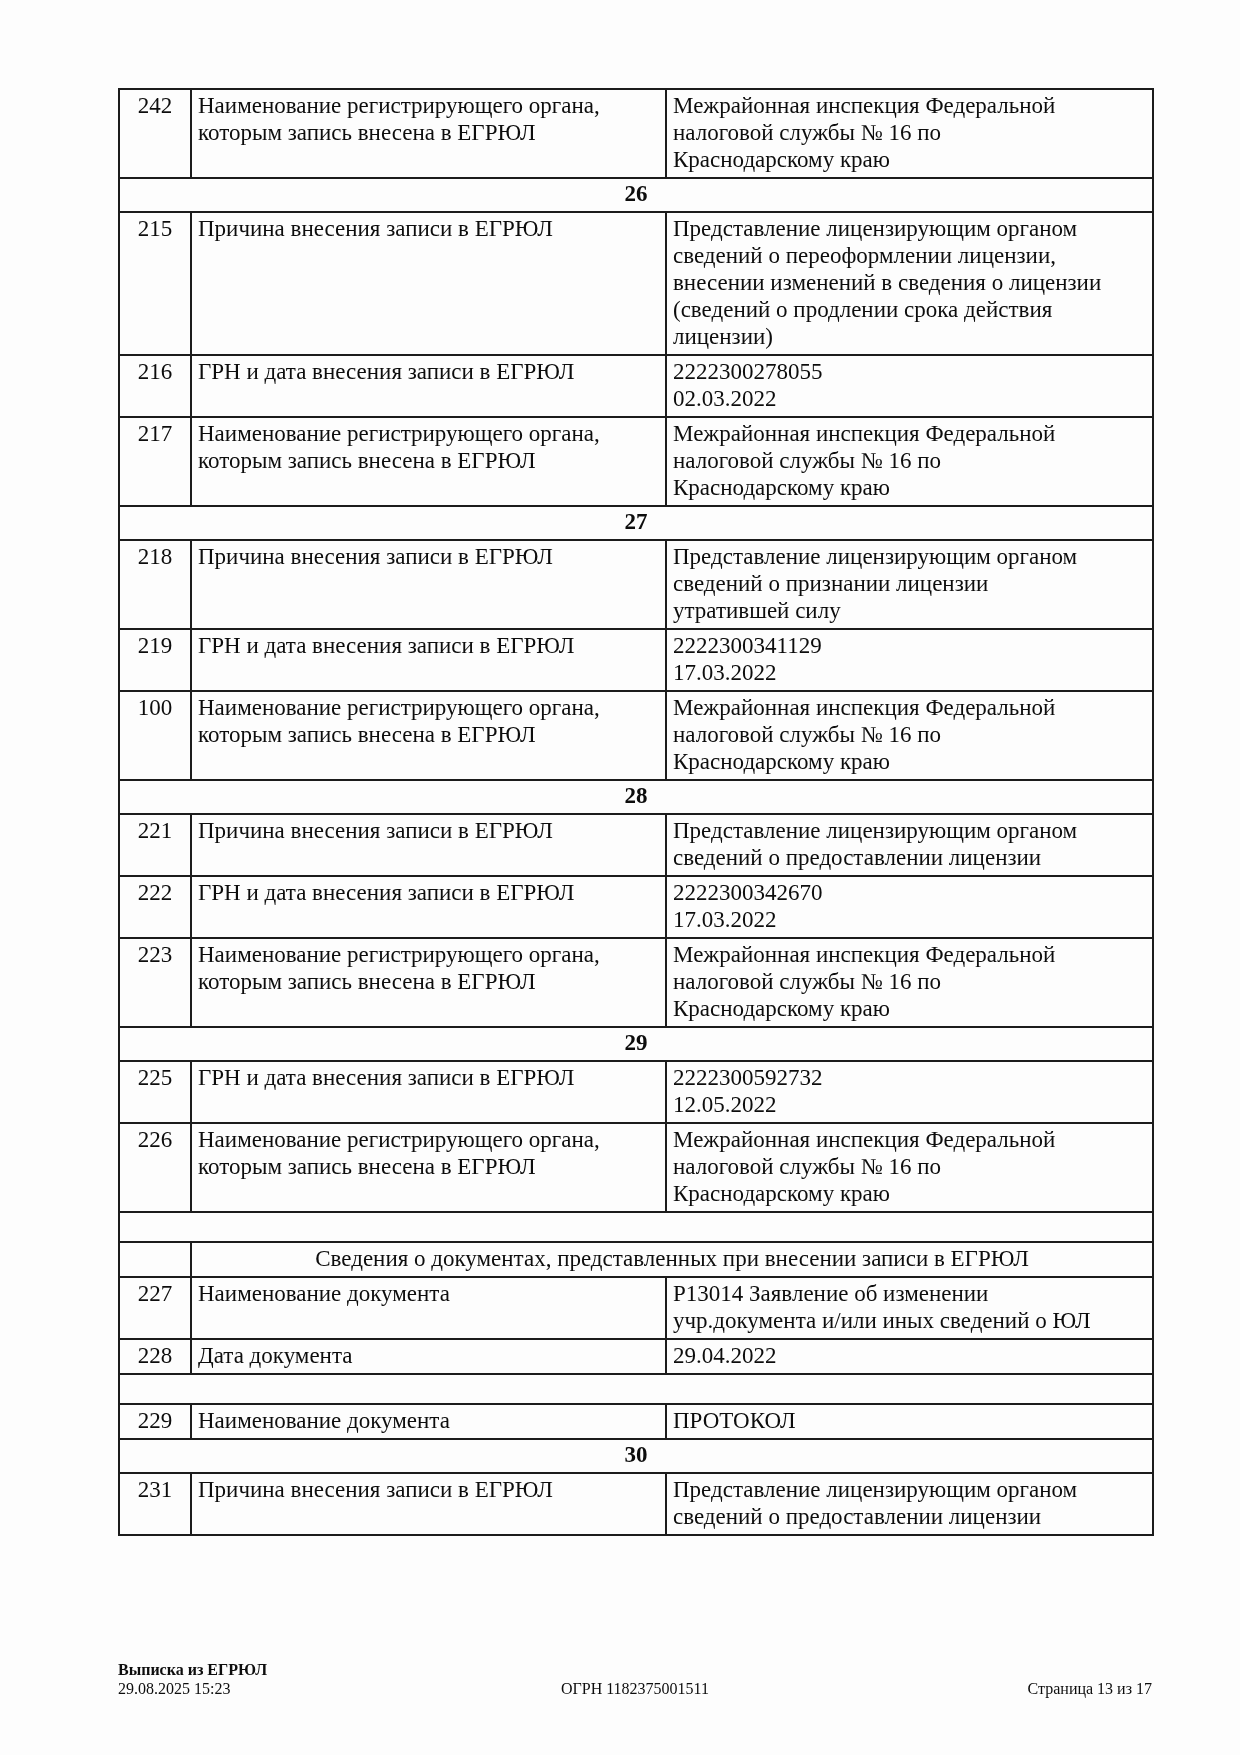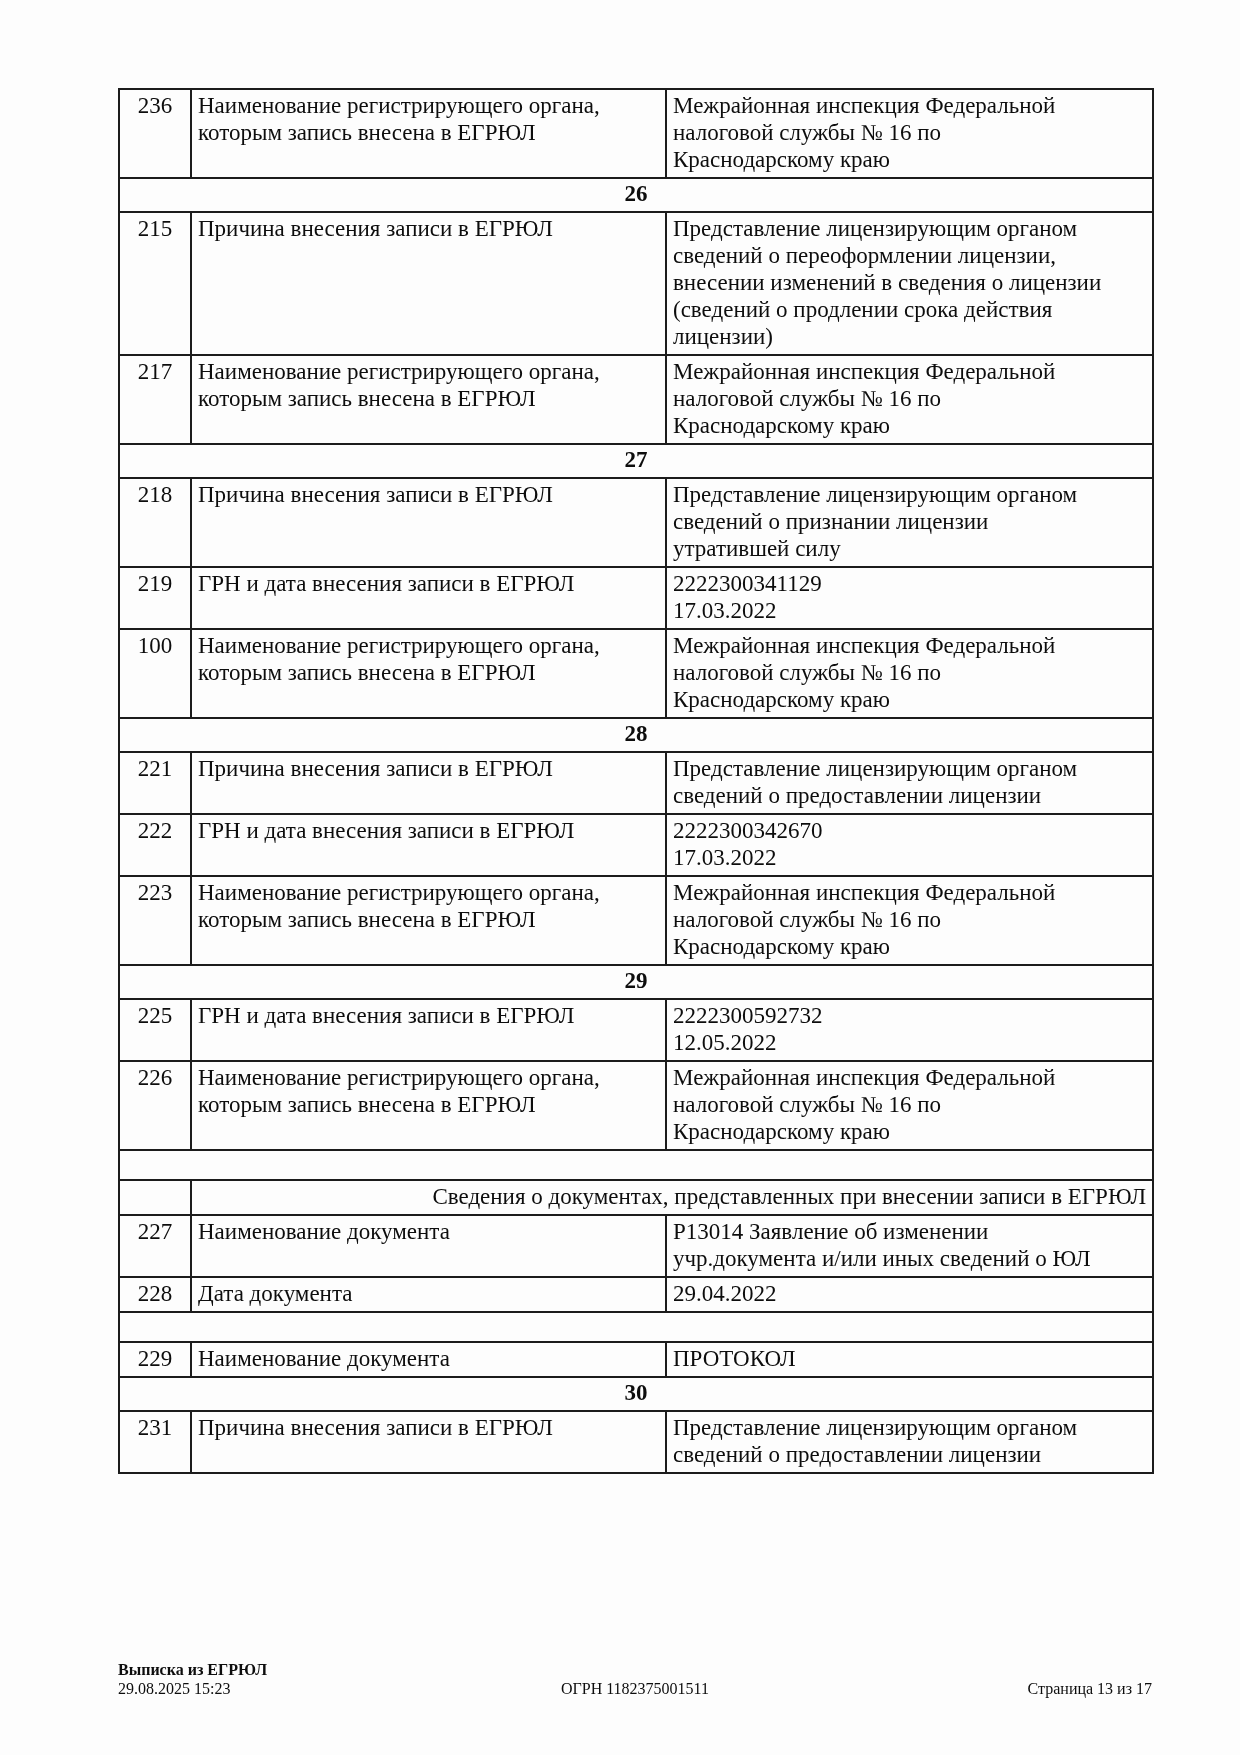--- a/index.html
+++ b/index.html
@@ -40,21 +40,21 @@
     font-weight: bold;
     text-align: center;
     padding: 1px 0 4px 0;
     border-radius: 15px;
   }
   tr.spacer td {
     height: 28px;
     padding: 0;
   }
   tr.docs td.merged {
-    text-align: right;
+    text-align: center;
   }
   .footer {
     position: absolute;
     left: 118px;
     top: 1660px;
     width: 1034px;
     display: grid;
     grid-template-columns: 1fr 1fr 1fr;
     align-items: end;
     font-size: 16px;
@@ -70,38 +70,44 @@
 
 <div class="sheet">
   <table class="egrul">
     <colgroup>
       <col style="width:72px">
       <col style="width:475px">
       <col style="width:487px">
     </colgroup>
     <tbody>
       <tr class="r">
-        <td class="num">236</td>
+        <td class="num">242</td>
         <td class="name">Наименование регистрирующего органа,
 которым запись внесена в ЕГРЮЛ</td>
         <td class="val">Межрайонная инспекция Федеральной
 налоговой службы № 16 по
 Краснодарскому краю</td>
       </tr>
       <tr class="section">
         <td colspan="3">26</td>
       </tr>
       <tr class="r">
         <td class="num">215</td>
         <td class="name">Причина внесения записи в ЕГРЮЛ</td>
         <td class="val">Представление лицензирующим органом
 сведений о переоформлении лицензии,
 внесении изменений в сведения о лицензии
 (сведений о продлении срока действия
 лицензии)</td>
+      </tr>
+      <tr class="r">
+        <td class="num">216</td>
+        <td class="name">ГРН и дата внесения записи в ЕГРЮЛ</td>
+        <td class="val">2222300278055
+02.03.2022</td>
       </tr>
       <tr class="r">
         <td class="num">217</td>
         <td class="name">Наименование регистрирующего органа,
 которым запись внесена в ЕГРЮЛ</td>
         <td class="val">Межрайонная инспекция Федеральной
 налоговой службы № 16 по
 Краснодарскому краю</td>
       </tr>
       <tr class="section">

